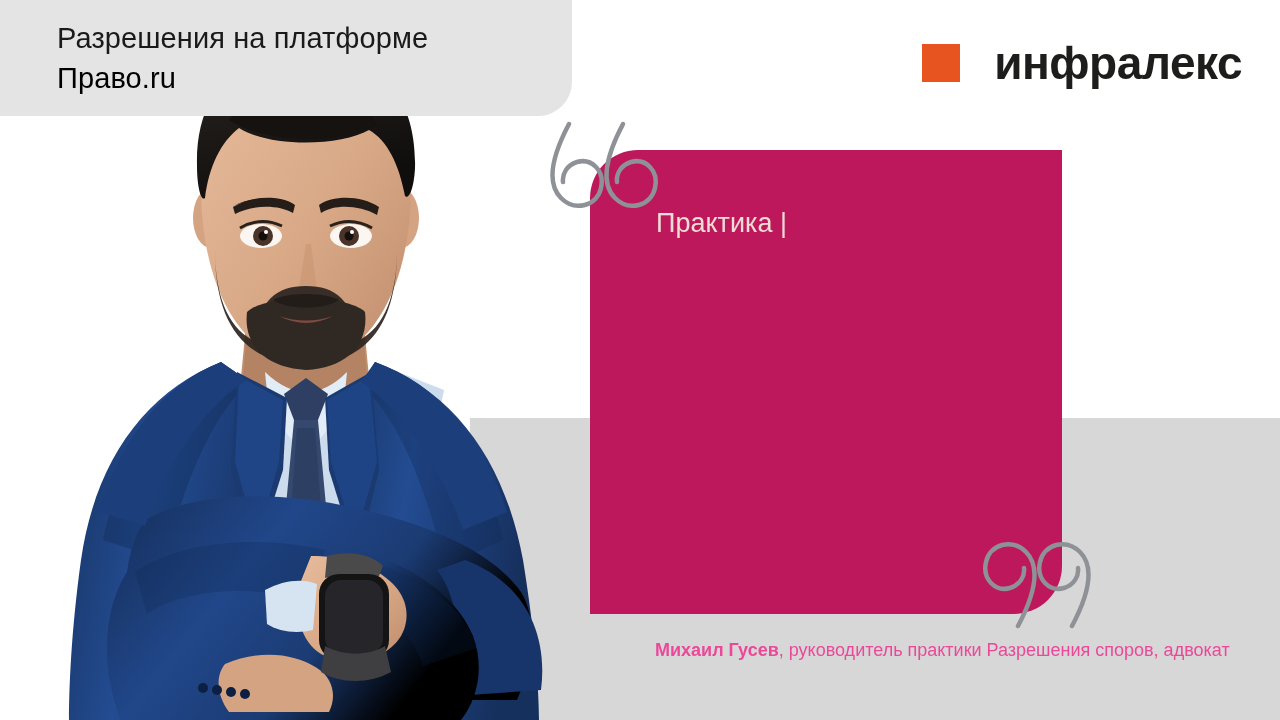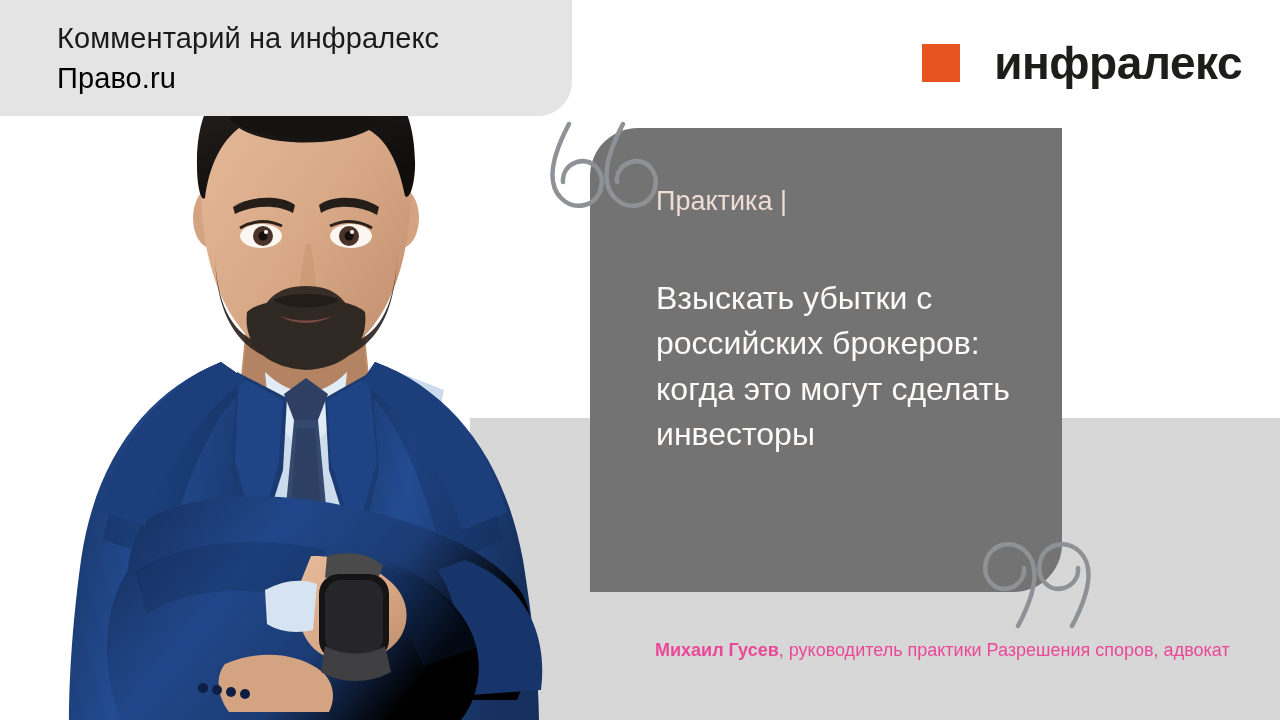--- a/index.html
+++ b/index.html
@@ -63,22 +63,22 @@
   
   .portrait {
     position:absolute;
     left:25px; bottom:0; width:570px; height:720px;
     pointer-events:none;
   }
 
   
   .quote-card {
     position:absolute;
-    left:590px; top:128px; width:472px; height:464px;
-    background:#737373;
+    left:590px; top:150px; width:472px; height:464px;
+    background:#be185d;
     border-top-left-radius:48px;
     border-bottom-right-radius:48px;
   }
   .practice-label {
     position:absolute; left:66px; top:58px;
     font-size:27px; color:#efdcd4; font-weight:400;
     white-space:nowrap;
   }
   .headline {
     position:absolute; left:66px; top:148px; width:378px;
@@ -217,32 +217,31 @@
       <path d="M190 250 C 190 318, 214 362, 281 366 C 348 362, 372 318, 372 250 C 372 300, 356 332, 330 342 C 330 300, 310 286, 281 286 C 252 286, 232 300, 232 342 C 206 332, 190 300, 190 250 Z" fill="#2b2420" opacity="0.92"></path>
       <path d="M222 312 C 240 294, 322 294, 340 312 C 344 346, 320 368, 281 370 C 242 368, 218 346, 222 312 Z" fill="#2f2823"></path>
 
       <path d="M248 300 C 262 292, 300 292, 314 300 C 300 310, 262 310, 248 300 Z" fill="#231d19"></path>
 
       <path d="M254 316 q27 9 54 0 q-27 14 -54 0 z" fill="#7e4a42"></path>
     </g>
   </svg>
 
   <div class="header-box">
-    <div class="header-line1">Комментарий на инфралекс</div>
+    <div class="header-line1">Разрешения на платформе</div>
     <div class="header-line2">Право.ru</div>
   </div>
 
   <div class="brand">
     <span class="brand-square"></span>
     <span class="brand-name">инфралекс</span>
   </div>
 
   <div class="quote-card">
     <div class="practice-label">Практика |</div>
-    <div class="headline">Взыскать убытки с российских брокеров: когда это могут сделать инвесторы</div>
   </div>
 
   <svg class="quote-open" viewBox="0 0 130 105">
     <g fill="none" stroke="#8e9296" stroke-width="4.5" stroke-linecap="round" stroke-linejoin="round">
       <path d="M24 12 C 6 46, 2 72, 16 86 C 30 100, 52 94, 56 76 C 60 58, 46 46, 32 50 C 22 53, 17 62, 18 70"></path>
       <path d="M78 12 C 60 46, 56 72, 70 86 C 84 100, 106 94, 110 76 C 114 58, 100 46, 86 50 C 76 53, 71 62, 72 70"></path>
     </g>
   </svg>
 
   <svg class="quote-close" viewBox="0 0 130 105">

